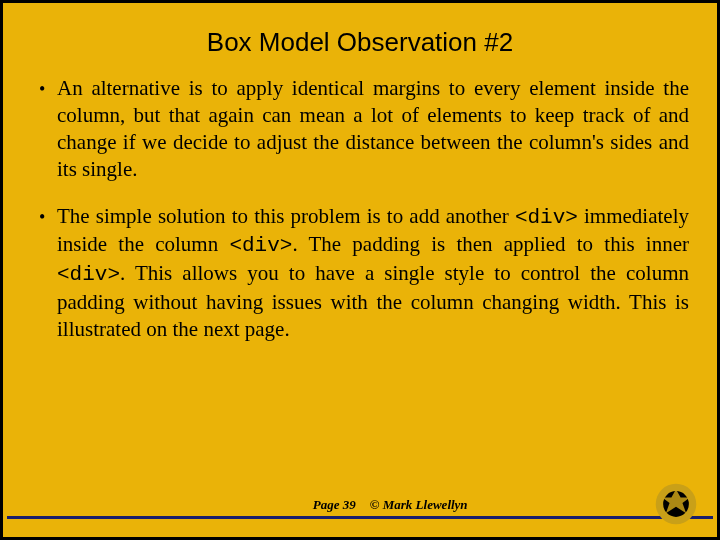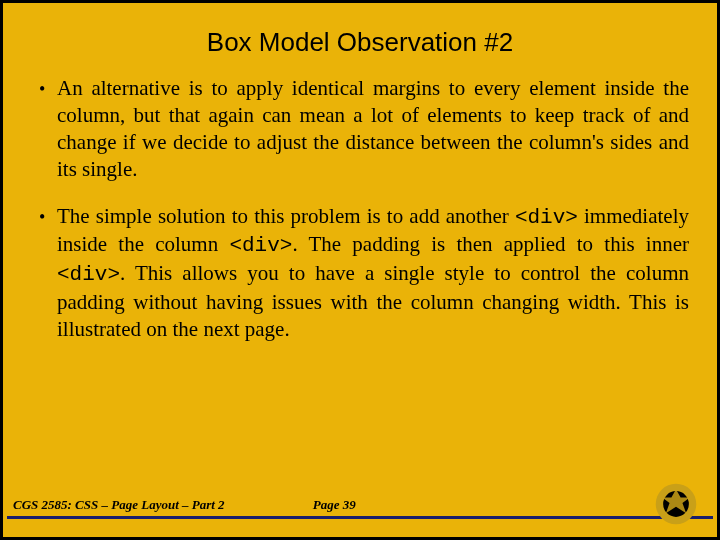--- a/index.html
+++ b/index.html
@@ -98,22 +98,22 @@
 
     <div class="bullet bullet2">
       <div class="dot">•</div>
       <div class="para" id="bullet-2"><span>The simple solution to this problem is to add another </span><span class="mono">&lt;div&gt;</span><span> immediately inside the column </span><span class="mono">&lt;div&gt;</span><span>.   The padding is then applied to this inner </span><span class="mono">&lt;div&gt;</span><span>.   This allows you to have a single style to control the column padding without having issues with the column changing width.  This is illustrated on the next page.</span></div>
     </div>
 
   </div>
 
   <div class="footer">
     <div class="footer-bar"></div>
-    <div class="footer-text ft-left">CGS 2585: CSS – Page Layout – Part 2</div>
     <div class="footer-text ft-center">Page 39</div>
+    <div class="footer-text ft-right">© Mark Llewellyn</div>
     <svg class="logo" viewBox="0 0 100 100">
       <circle cx="50" cy="50" r="44" fill="#c9a018"></circle>
       <circle cx="50" cy="50" r="28" fill="#000"></circle>
       <path d="M50 18 L60 36 L80 36 L64 48 L72 70 L50 56 L28 70 L36 48 L20 36 L40 36 Z" fill="#c9a018" opacity="0.85"></path>
     </svg>
   </div>
 
 </div>
 
 </body></html>

